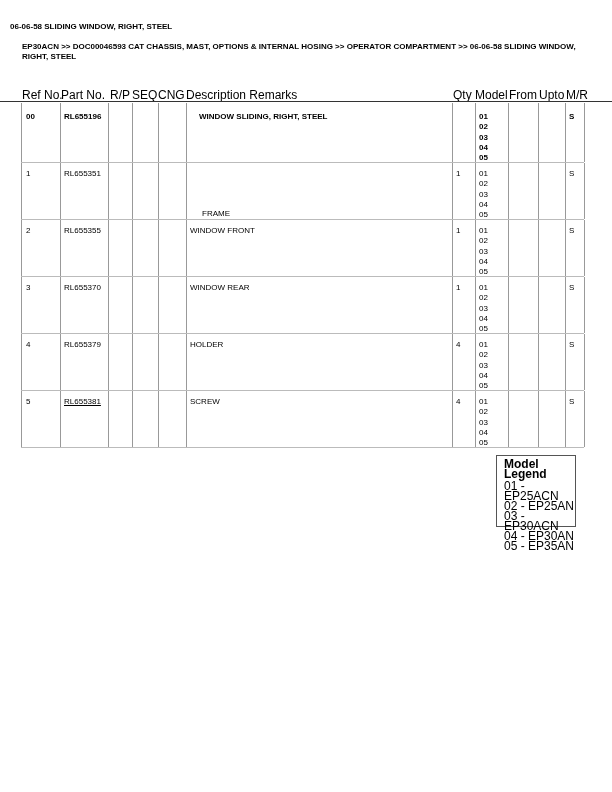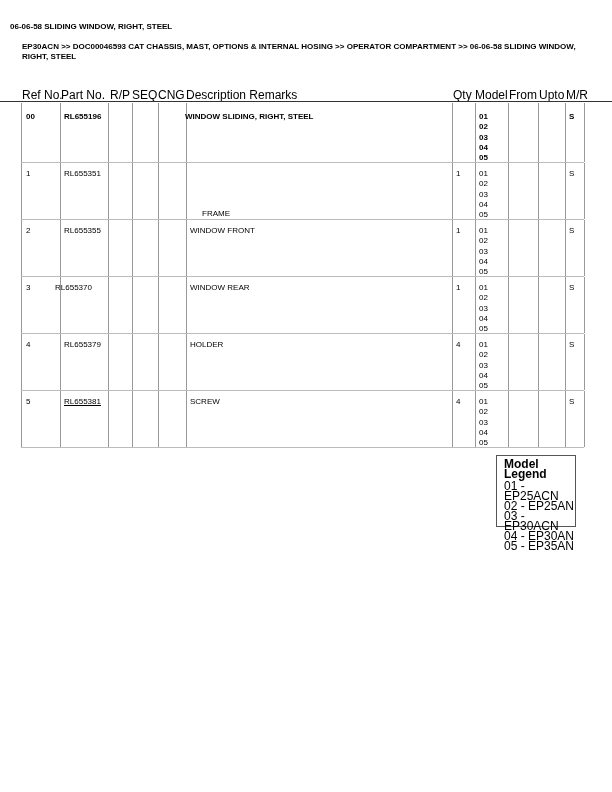--- a/index.html
+++ b/index.html
@@ -77,21 +77,21 @@
       <div class="vline" style="left: 454px;"></div>
       <div class="vline" style="left: 487px;"></div>
       <div class="vline" style="left: 517px;"></div>
       <div class="vline" style="left: 544px;"></div>
       <div class="vline" style="left: 563px;"></div>
       <div class="cell" style="left: 5px;">00</div>
       <div class="cell" style="left: 43px;">RL655196</div>
       <div class="cell" style="left: 91px;"></div>
       <div class="cell" style="left: 115px;"></div>
       <div class="cell" style="left: 141px;"></div>
-      <div class="cell" style="left: 164px;">WINDOW SLIDING, RIGHT, STEEL</div>
+      <div class="cell" style="left: 178px;">WINDOW SLIDING, RIGHT, STEEL</div>
       <div class="cell" style="left: 435px;"></div>
       <div class="cell models" style="left: 458px;">
         <div>01</div>
         <div>02</div>
         <div>03</div>
         <div>04</div>
         <div>05</div>
       </div>
       <div class="cell" style="left: 491px;"></div>
       <div class="cell" style="left: 521px;"></div>
@@ -166,21 +166,21 @@
       <div class="vline" style="left: 111px;"></div>
       <div class="vline" style="left: 137px;"></div>
       <div class="vline" style="left: 165px;"></div>
       <div class="vline" style="left: 431px;"></div>
       <div class="vline" style="left: 454px;"></div>
       <div class="vline" style="left: 487px;"></div>
       <div class="vline" style="left: 517px;"></div>
       <div class="vline" style="left: 544px;"></div>
       <div class="vline" style="left: 563px;"></div>
       <div class="cell" style="left: 5px;">3</div>
-      <div class="cell" style="left: 34px;">RL655370</div>
+      <div class="cell" style="left: 43px;">RL655370</div>
       <div class="cell" style="left: 91px;"></div>
       <div class="cell" style="left: 115px;"></div>
       <div class="cell" style="left: 141px;"></div>
       <div class="cell" style="left: 169px;">WINDOW REAR</div>
       <div class="cell" style="left: 435px;">1</div>
       <div class="cell models" style="left: 458px;">
         <div>01</div>
         <div>02</div>
         <div>03</div>
         <div>04</div>

